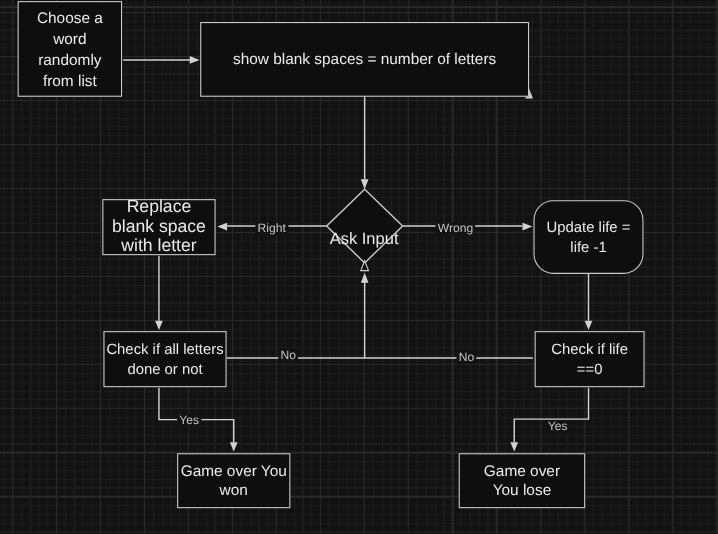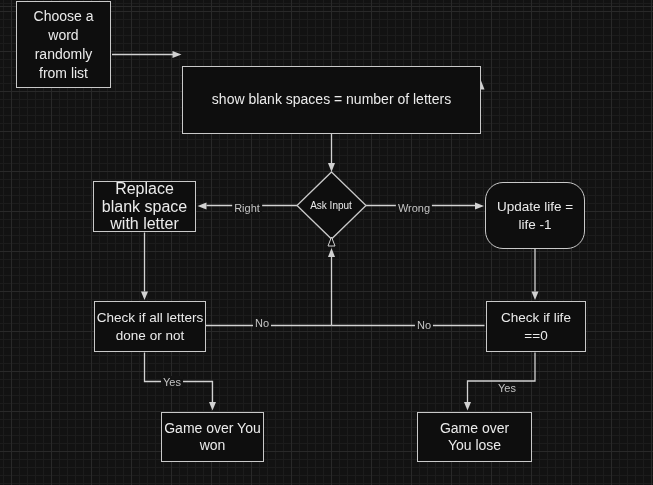--- a/index.html
+++ b/index.html
@@ -22,31 +22,31 @@
     box-sizing:border-box;
     background:#0e0e0e;
     border:1.5px solid #c9c9c9;
     color:#ebebeb;
     font-size:14px;
     line-height:17.5px;
     display:flex;align-items:center;justify-content:center;
     text-align:center;
   }
   .node-choose{left:16px;top:1px;width:95px;height:87px;line-height:19px;padding:0 10px;}
-  .node-show{left:182px;top:20px;width:299px;height:68px;margin-top:46px;}
+  .node-show{left:182px;top:20px;width:299px;height:68px;}
   .node-replace{left:93px;top:181px;width:103px;height:51px;font-size:16px;}
   .node-update{left:485px;top:182px;width:100px;height:67px;font-size:13.5px;padding:0 2px;border-radius:18px;}
   .node-checkletters{left:94px;top:301px;width:112px;height:51px;font-size:13.5px;}
   .node-checklife{left:486px;top:301px;width:100px;height:51px;font-size:13.5px;padding:0 2px;align-items:center;}
   .node-won{left:161px;top:412px;width:103px;height:50px;padding:0 2px;}
   .node-lose{left:417px;top:412px;width:115px;height:50px;padding:0 16px;}
   .diamond-label{
-    position:absolute;left:331px;top:205px;
+    position:absolute;left:331px;top:217px;
     transform:translate(-50%,-50%);
-    color:#ebebeb;font-size:10px;white-space:nowrap;
+    color:#ebebeb;font-size:15px;white-space:nowrap;
   }
   .edge-label{
     position:absolute;
     transform:translate(-50%,-50%);
     background:#131313;
     color:#c4c4c4;
     font-size:11px;
     padding:0 2px;
     white-space:nowrap;
     text-align:right;

